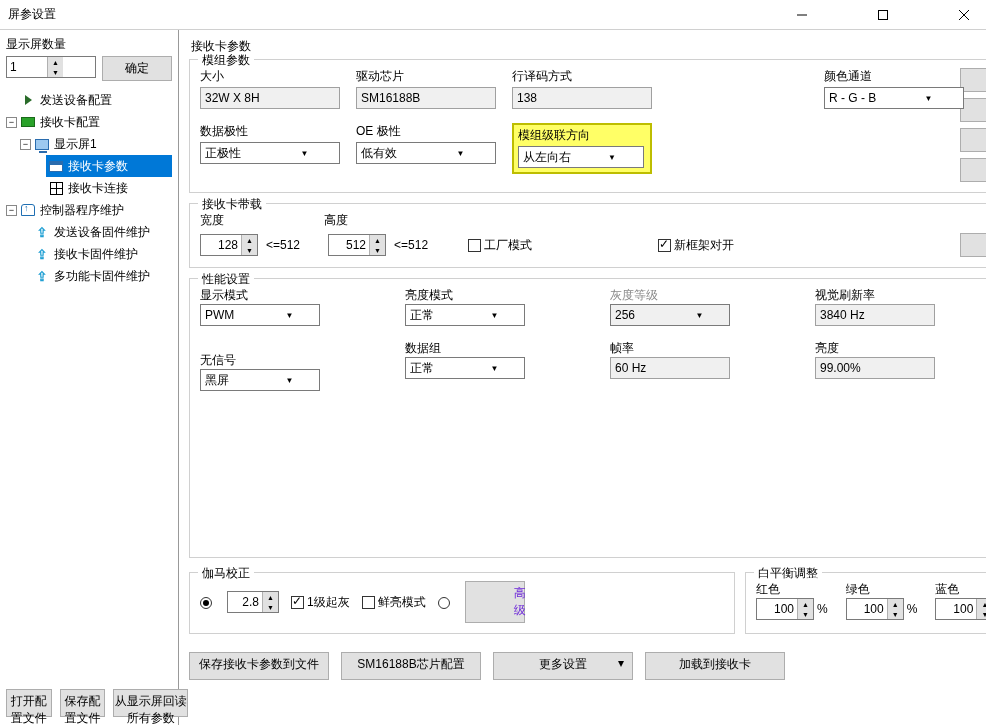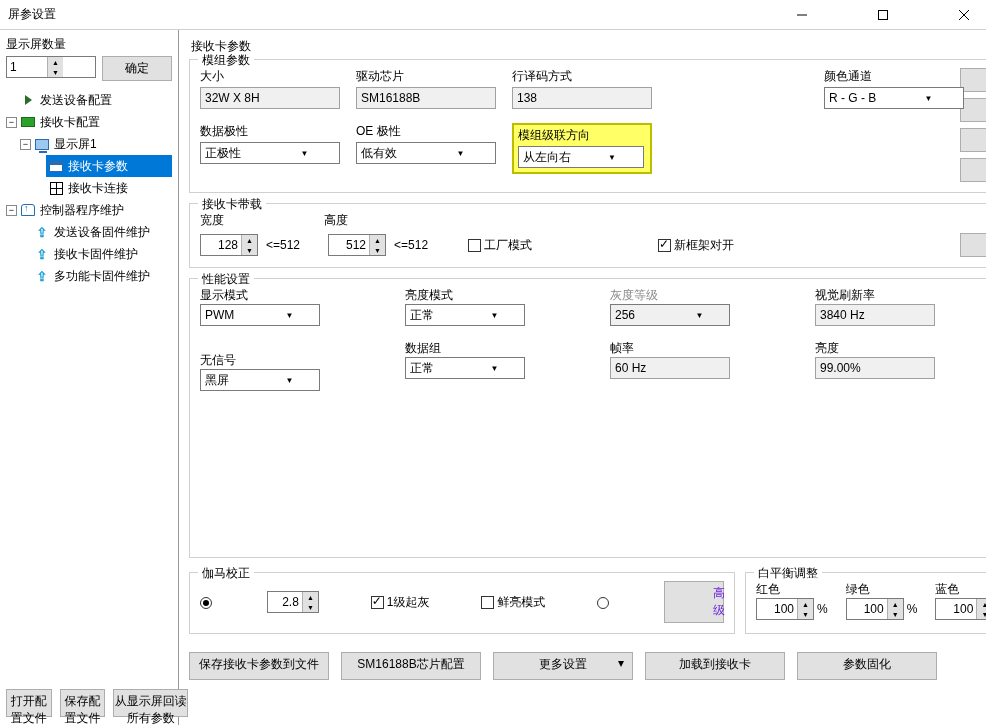--- a/index.html
+++ b/index.html
@@ -318,21 +318,21 @@
             <div class="readonly" style="width:120px;">
               <span>99.00%</span>
             </div>
           </div>
       </div>
     </div>
 
     <div class="bottom-row">
       <div class="grp" style="flex:1;">
         <div class="legend">伽马校正</div>
-        <div style="display:flex; align-items:center; gap:12px;justify-content:space-between;">
+        <div style="display:flex; align-items:center; gap:12px;">
           <span><span class="rad checked"></span></span>
           <div class="spinner">
               <input style="width: 34px;" value="2.8">
               <div class="spin-arrows">
                 <div>▲</div>
                 <div>▼</div>
               </div>
             </div>
           <span><span class="chk checked"></span><span>1级起灰</span></span>
           <span><span class="chk"></span><span>鲜亮模式</span></span>
@@ -383,16 +383,15 @@
           </div>
         </div>
       </div>
     </div>
 
     <div class="footer">
       <div class="btn">保存接收卡参数到文件</div>
       <div class="btn">SM16188B芯片配置</div>
       <div class="btn" style="position:relative;"><span>更多设置</span><span style="position:absolute; right:8px;">▾</span></div>
       <div class="btn">加载到接收卡</div>
-      <div class="btn">参数固化</div>
     </div>
   </div>
 </div>
 
 </body></html>

